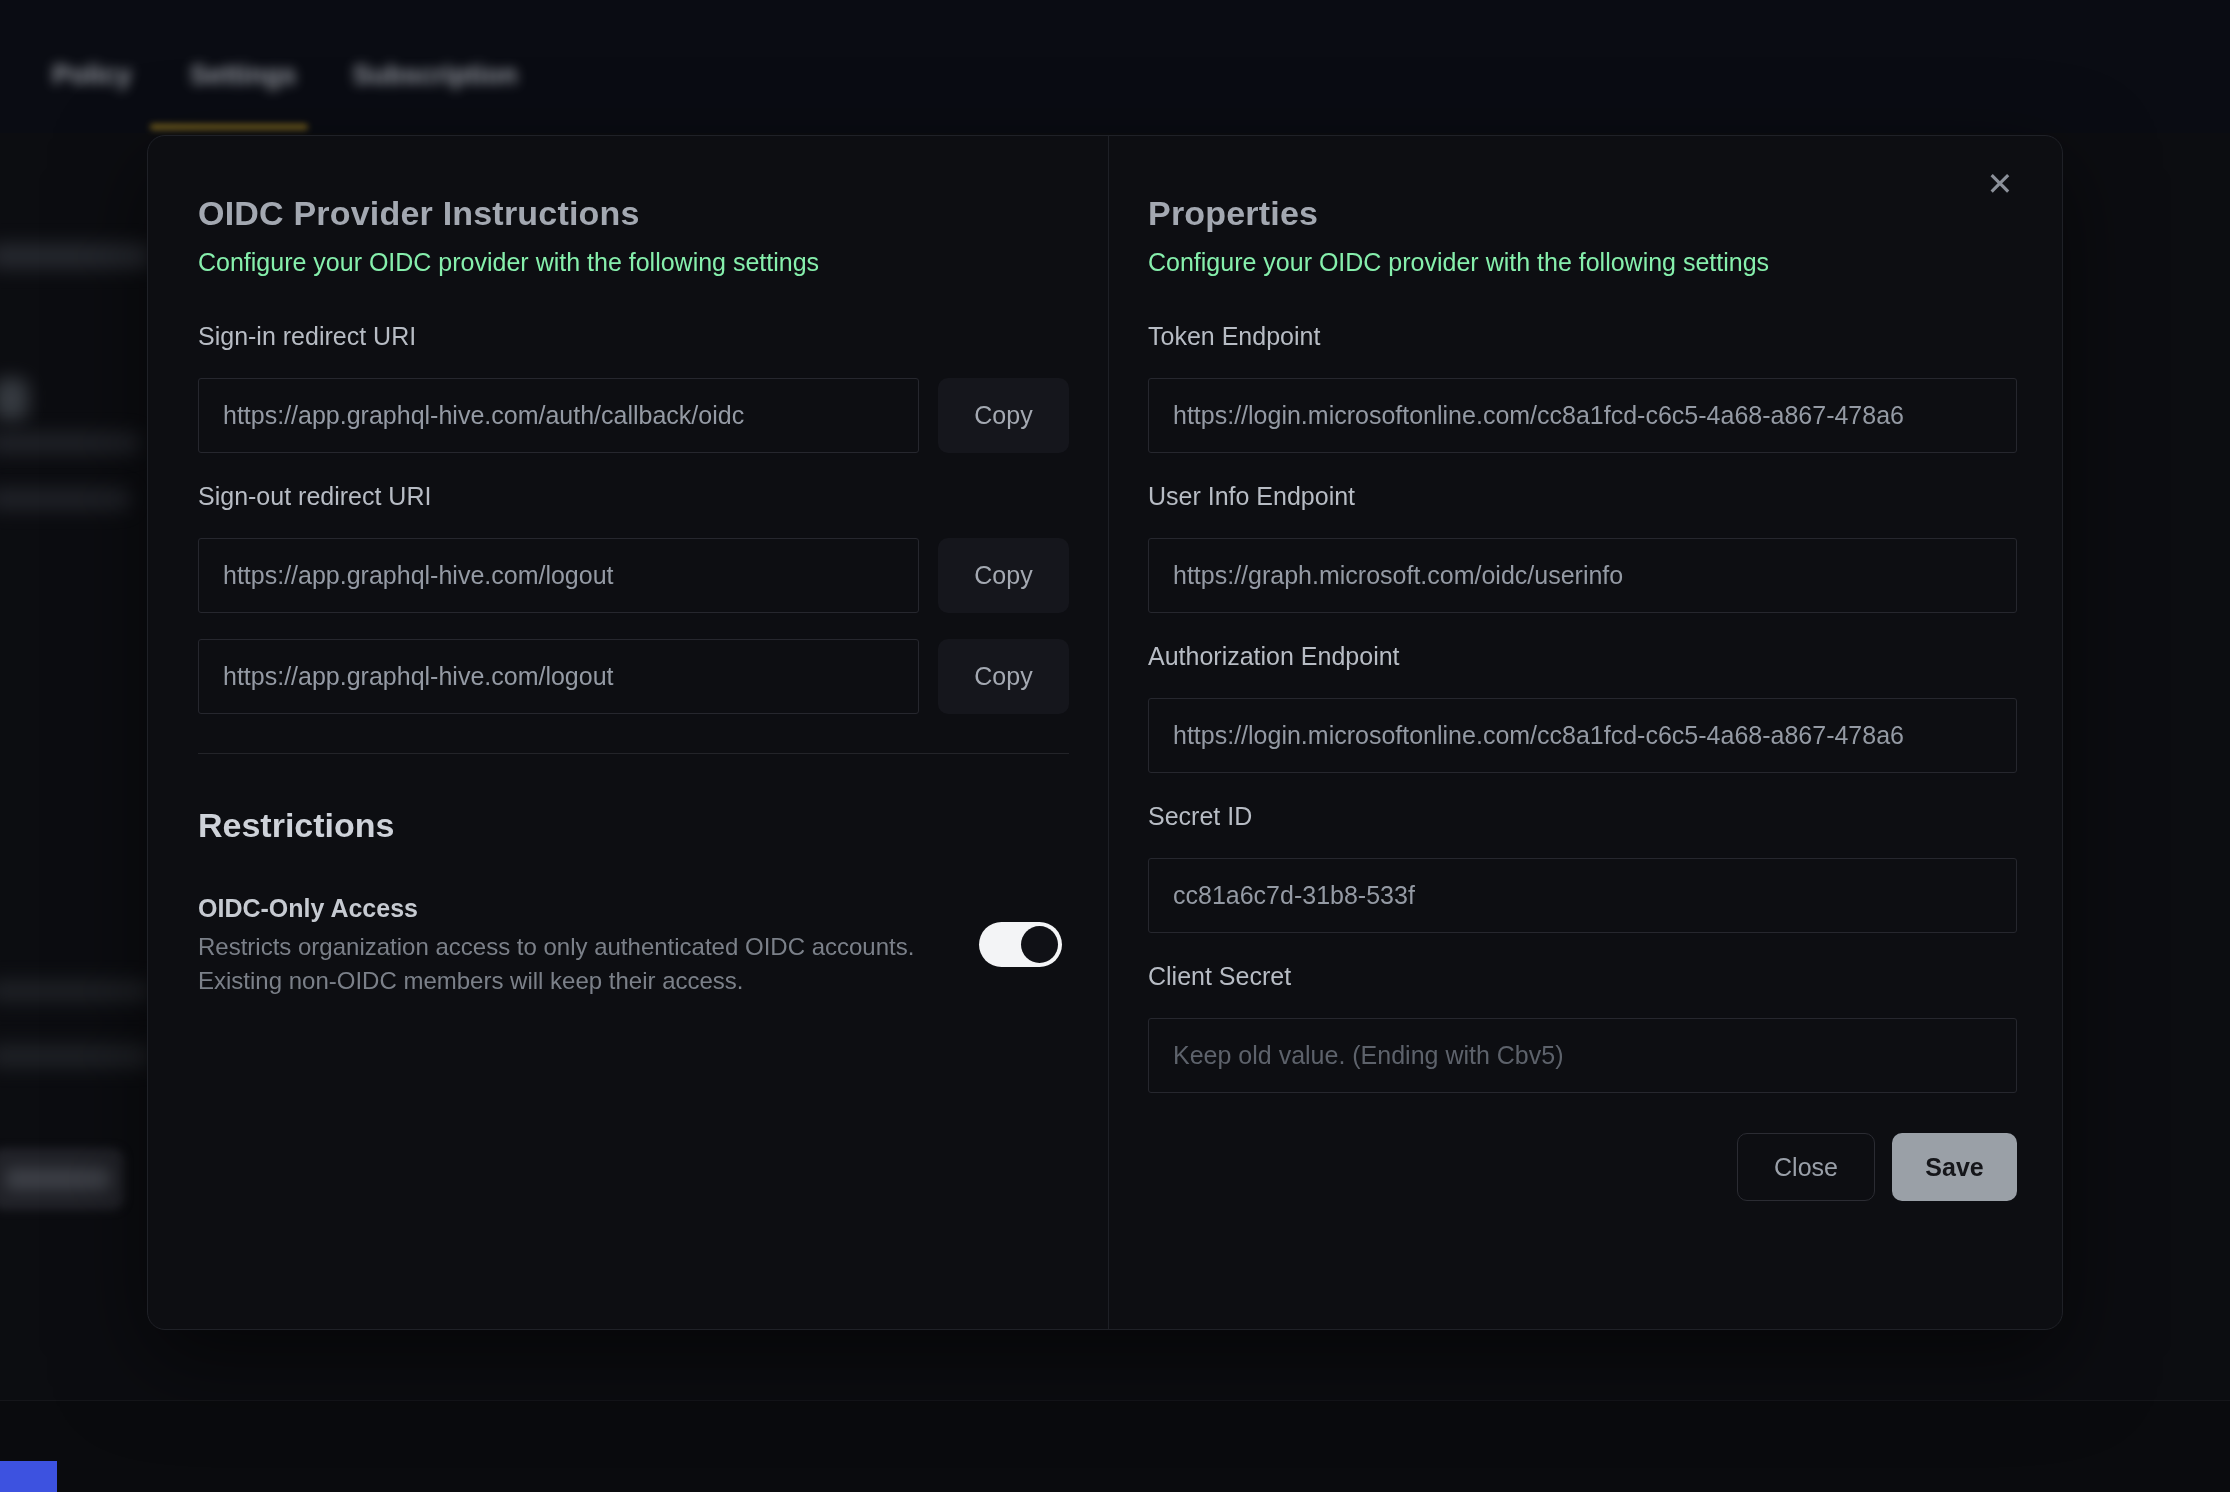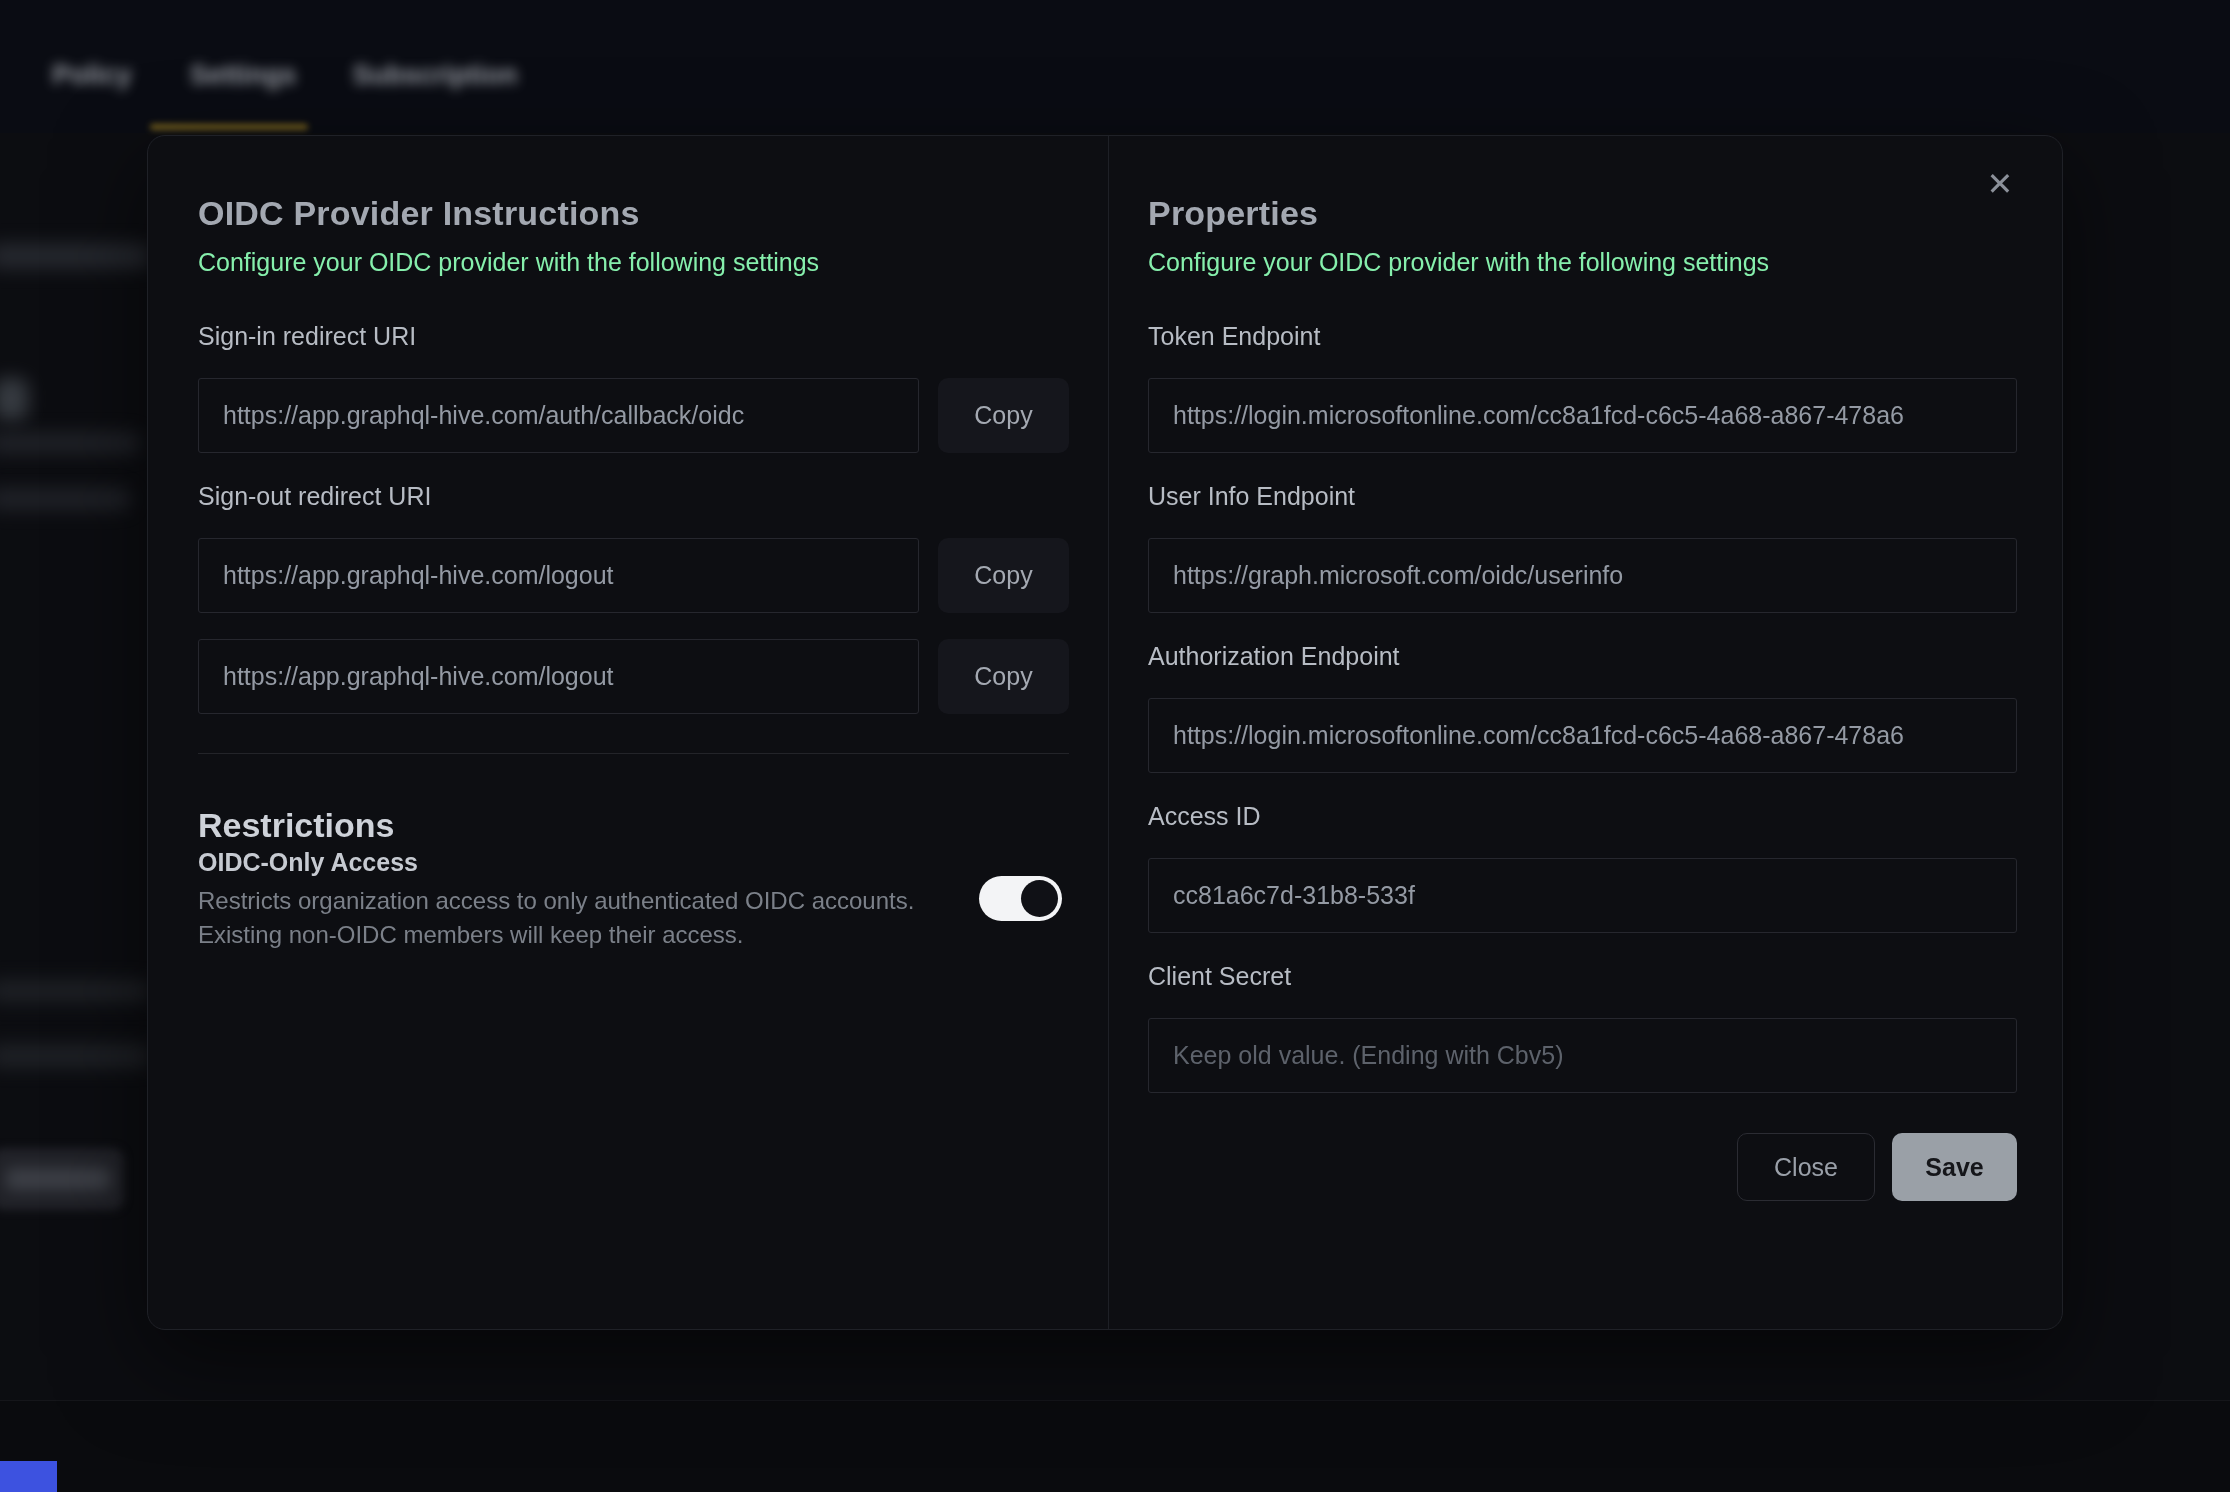--- a/index.html
+++ b/index.html
@@ -78,21 +78,21 @@
   .copy-btn {
     width:131px; height:75px; flex:0 0 131px; border:none; border-radius:10px;
     background:#15161c; color:#a4a9b2; font-size:25px; font-weight:500; cursor:pointer;
     font-family:"Liberation Sans", sans-serif;
   }
 
   .hr { margin-top:39px; height:1px; background:#232429; border:none; }
 
   .restrictions-title { margin-top:50px; font-size:34px; font-weight:700; color:#ced2d9; line-height:42px; }
 
-  .restriction-row { position:relative; padding-right:120px; }
+  .restriction-row { position:relative; margin-top:46px; padding-right:120px; }
   .restriction-name { font-size:25px; font-weight:700; color:#c6cad1; line-height:32px; }
   .restriction-desc { margin-top:6px; font-size:24px; color:#7b8089; line-height:34px; }
 
   .toggle {
     position:absolute; right:7px; top:30px; width:83px; height:45px;
     background:#f3f4f6; border-radius:23px; cursor:pointer; border:none;
   }
   .toggle .knob {
     position:absolute; top:4px; right:4px; width:37px; height:37px;
     background:#101116; border-radius:50%;
@@ -188,21 +188,21 @@
     <div class="field-label">User Info Endpoint</div>
     <div class="input-row">
       <input class="text-input" value="https://graph.microsoft.com/oidc/userinfo" style="">
     </div>
 
     <div class="field-label">Authorization Endpoint</div>
     <div class="input-row">
       <input class="text-input" value="https://login.microsoftonline.com/cc8a1fcd-c6c5-4a68-a867-478a6" style="">
     </div>
 
-    <div class="field-label">Access ID</div>
+    <div class="field-label">Secret ID</div>
     <div class="input-row">
       <input class="text-input" value="cc81a6c7d-31b8-533f" style="">
     </div>
 
     <div class="field-label">Client Secret</div>
     <div class="input-row">
       <input class="text-input" placeholder="Keep old value. (Ending with Cbv5)" style="">
     </div>
 
     <div class="btn-row">

